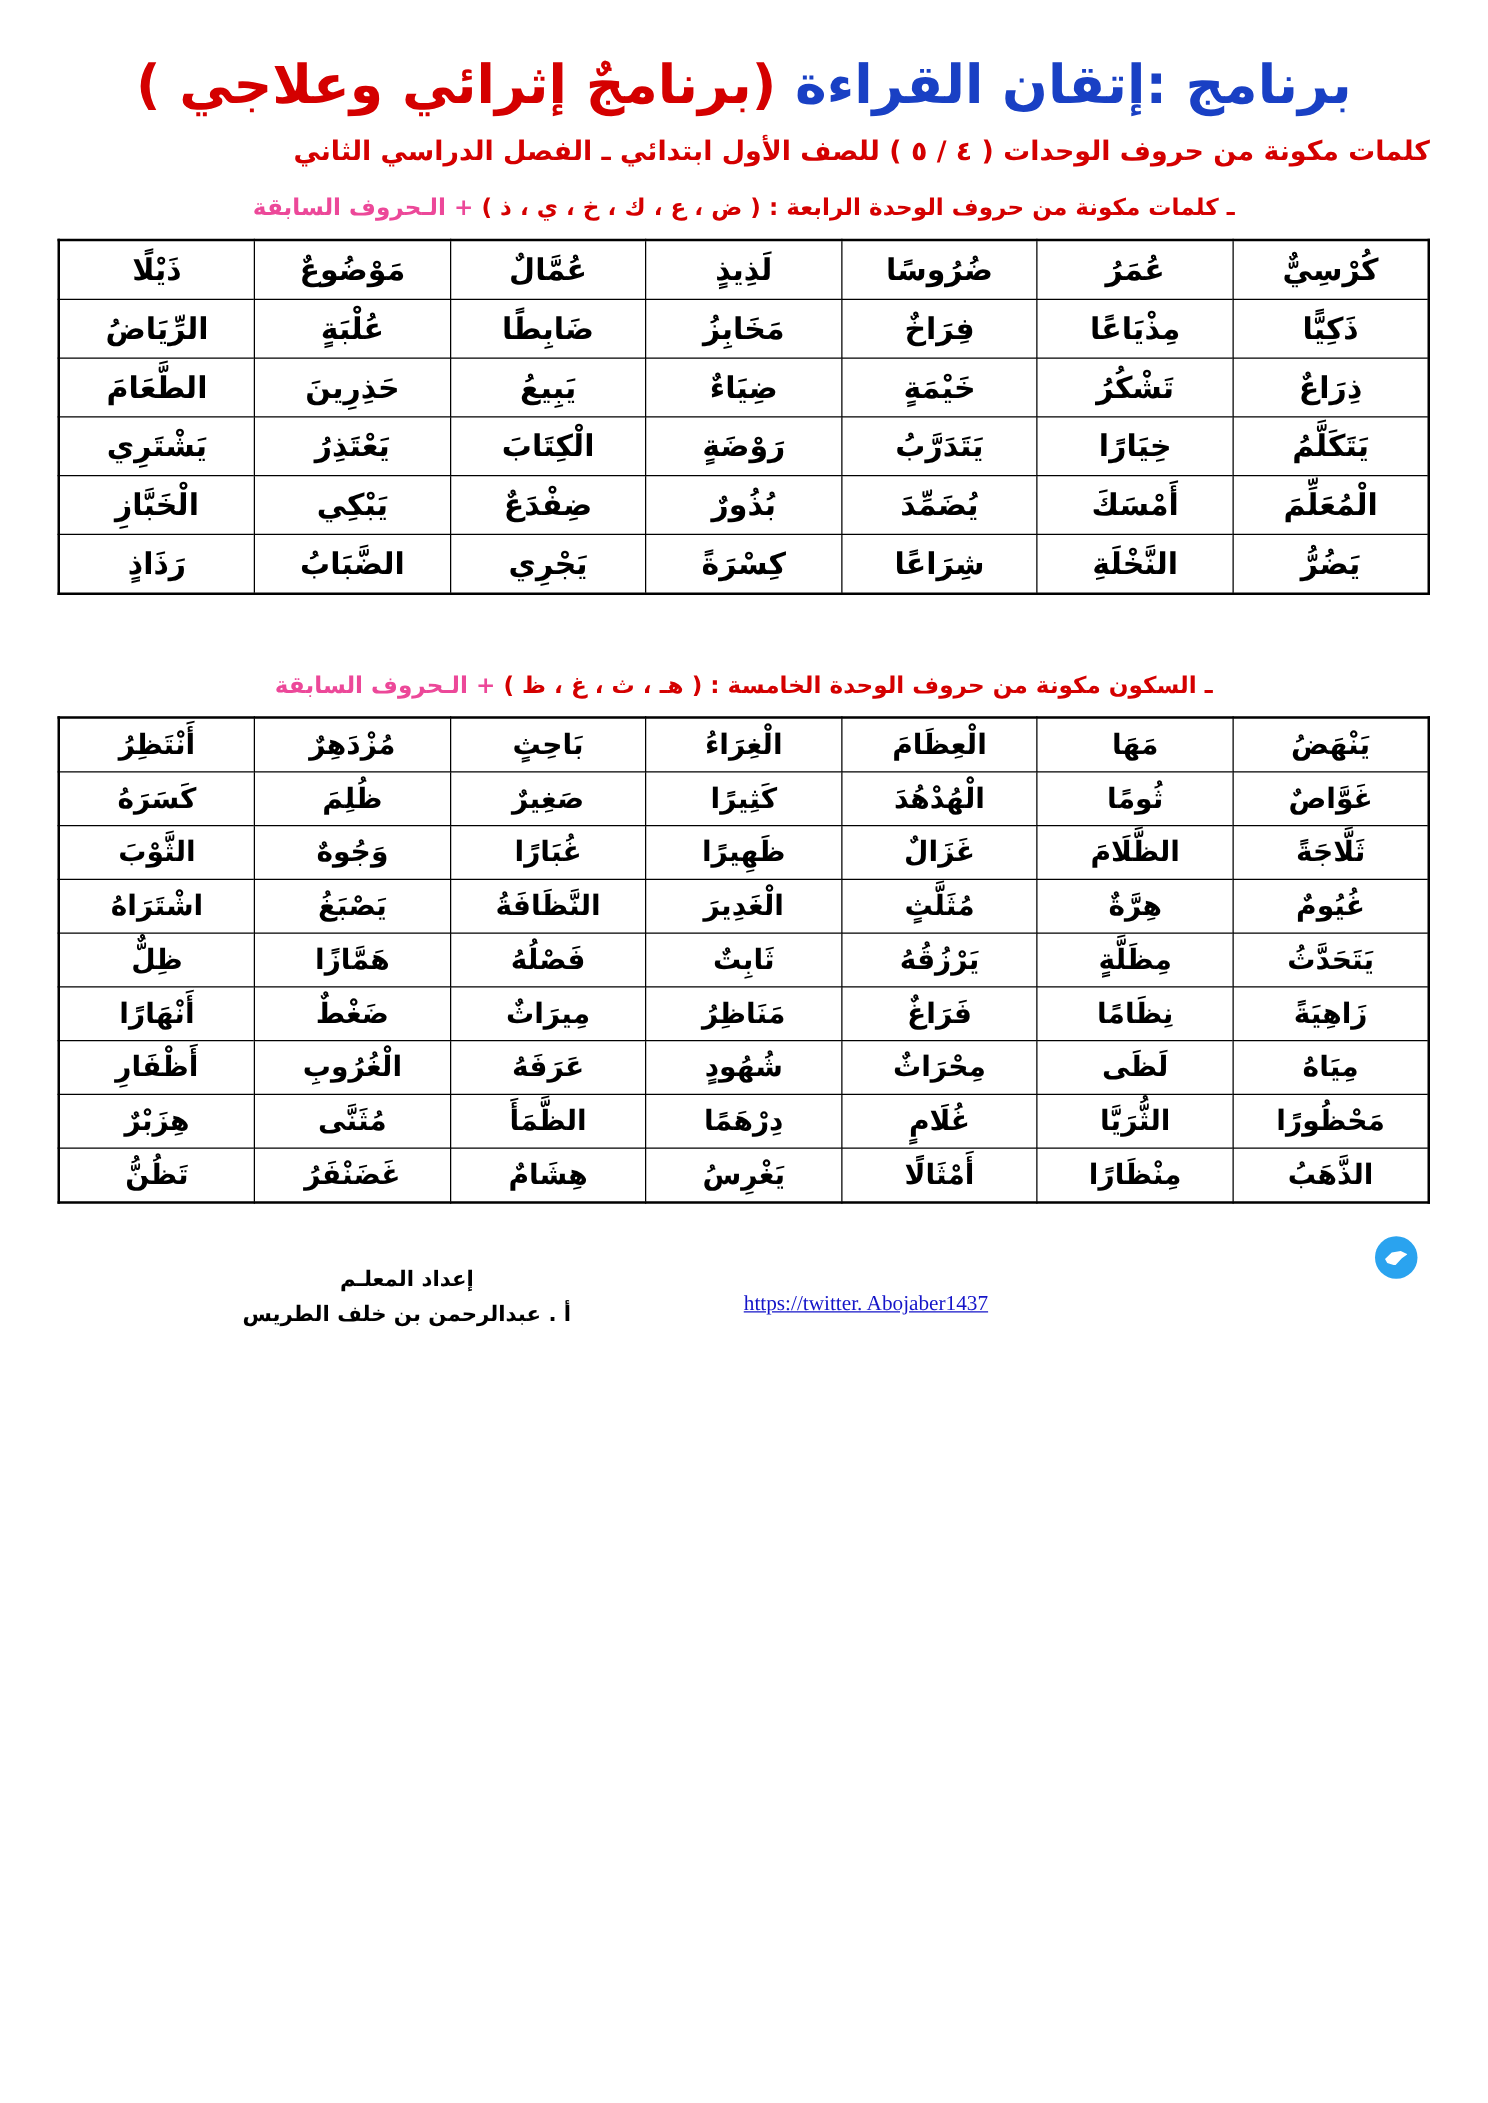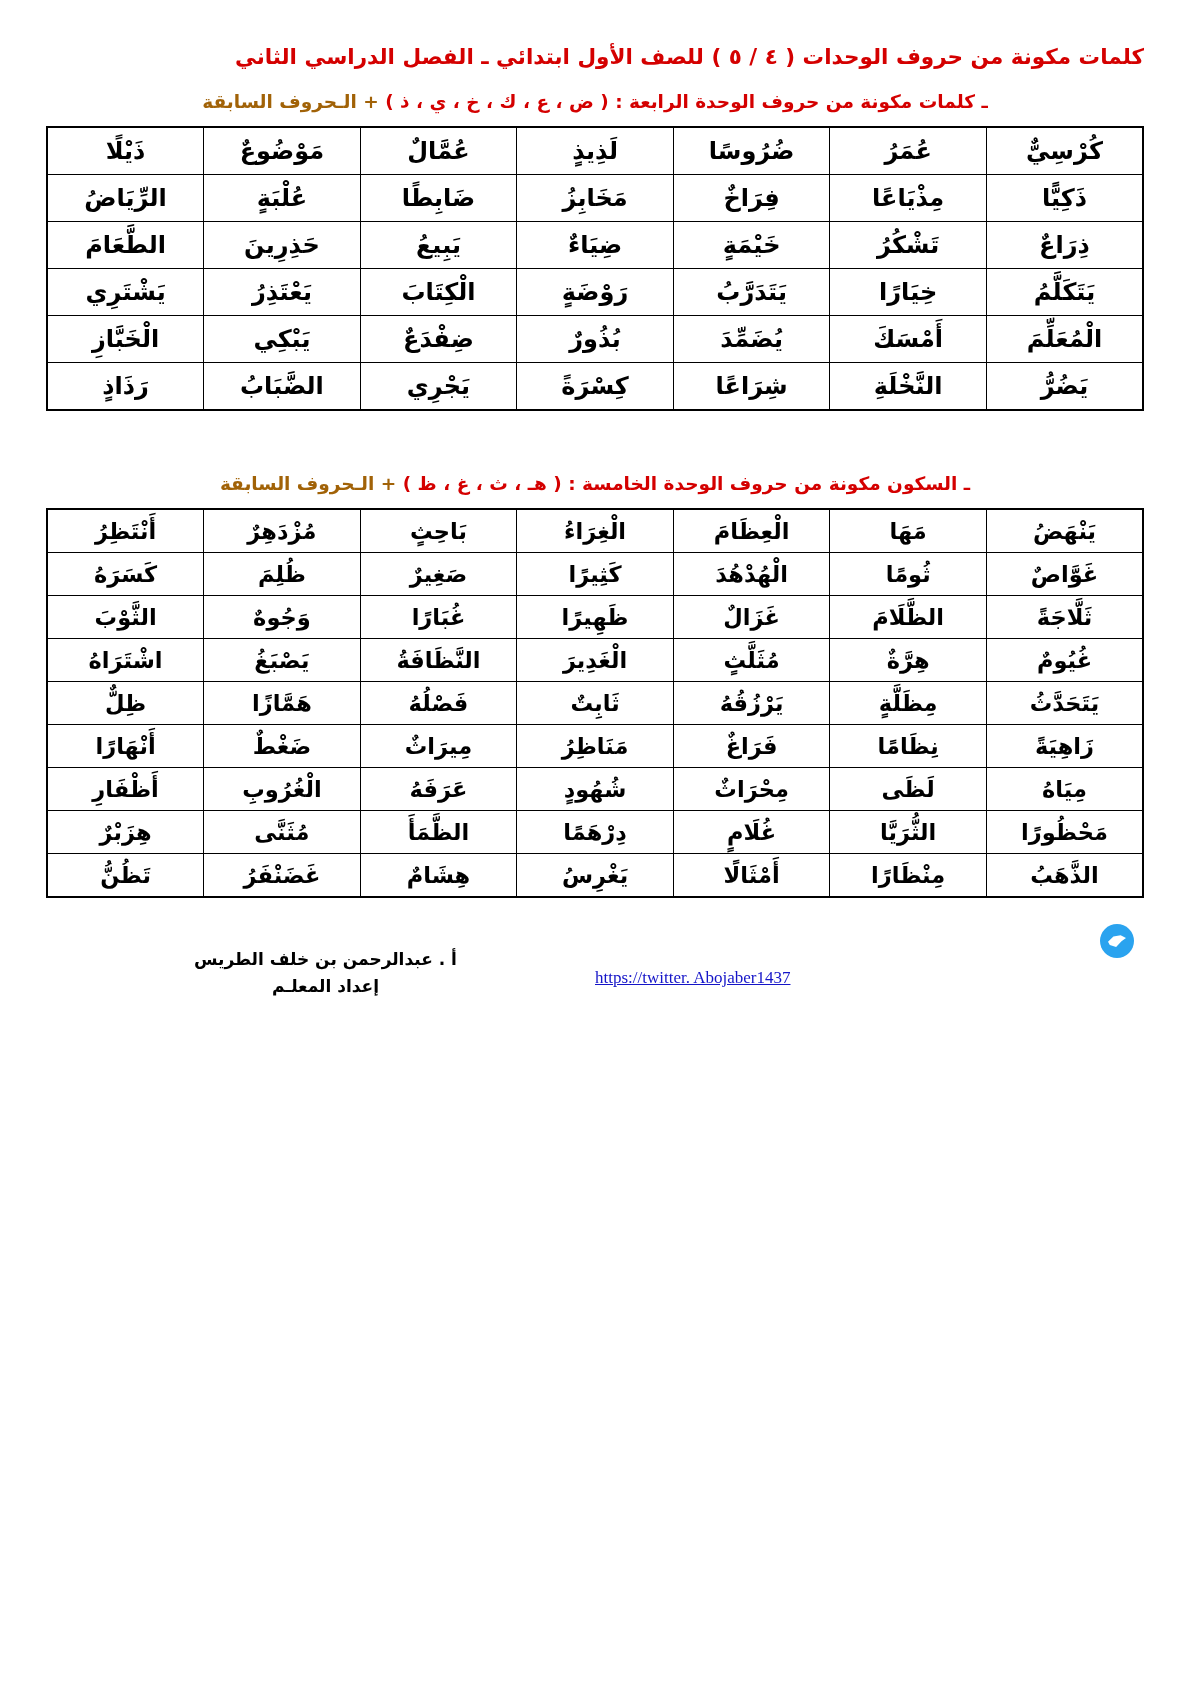--- a/index.html
+++ b/index.html
@@ -50,21 +50,21 @@
     margin: 10px 0 14px 0;
   }
 
   .section-label {
     text-align: center;
     font-weight: bold;
     font-size: 18.5px;
     color: #d40000;
     margin: 22px 0 14px 0;
   }
-  .section-label .lbl-black { color: #a16207; }
+  .section-label .lbl-black { color: #ec4899; }
 
   
   table.words {
     width: 100%;
     border-collapse: collapse;
     table-layout: fixed;
     margin: 0 auto 6px auto;
     border: 2px solid #000;
   }
   table.words td {
@@ -137,20 +137,24 @@
     font-size: 17px;
     direction: ltr;
     font-family: "Liberation Serif", serif;
   }
 </style>
 </head>
 <body>
 
 <div class="page">
 
+  <h1 class="title-main">
+    <span class="t-blue">برنامج :إتقان القراءة</span>
+    <span class="t-red">(برنامجٌ إثرائي وعلاجي )</span>
+  </h1>
 
   <div class="subtitle-red">كلمات مكونة من حروف الوحدات ( ٤ / ٥ ) للصف الأول ابتدائي  ـ  الفصل الدراسي الثاني</div>
 
   <div class="section-label">
     <span>ـ كلمات مكونة من حروف الوحدة الرابعة  :  ( ض ، ع ، ك ، خ ، ي ، ذ )</span>
     <span class="lbl-black">+ الـحروف السابقة</span>
   </div>
 
   <table class="words t1">
     <tbody>
@@ -299,22 +303,22 @@
         <td>يَغْرِسُ</td>
         <td>هِشَامٌ</td>
         <td>غَضَنْفَرُ</td>
         <td>تَظُنُّ</td>
       </tr>
     </tbody>
   </table>
 
   <div class="footer">
     <div class="footer-col teacher">
+      <div>إعداد المعلـم</div>
       <div>أ . عبدالرحمن بن خلف الطريس</div>
-      <div>إعداد المعلـم</div>
     </div>
     <div class="footer-col">
       <span class="icon-circle icon-twitter"></span>
       <a class="footer-link" href="#">https://twitter. Abojaber1437</a>
     </div>
   </div>
 
 </div>
 
 </body></html>

